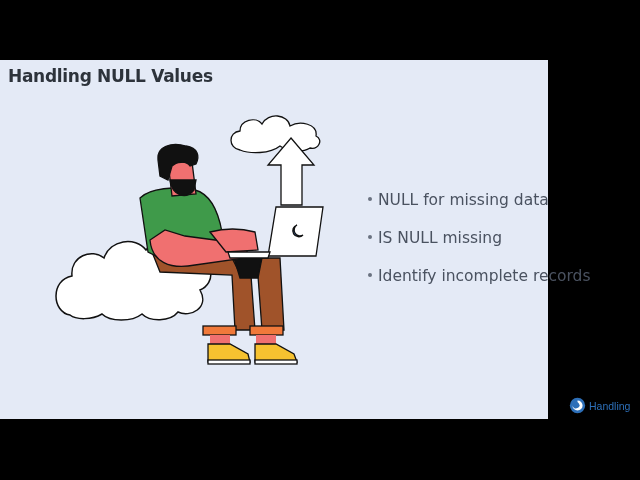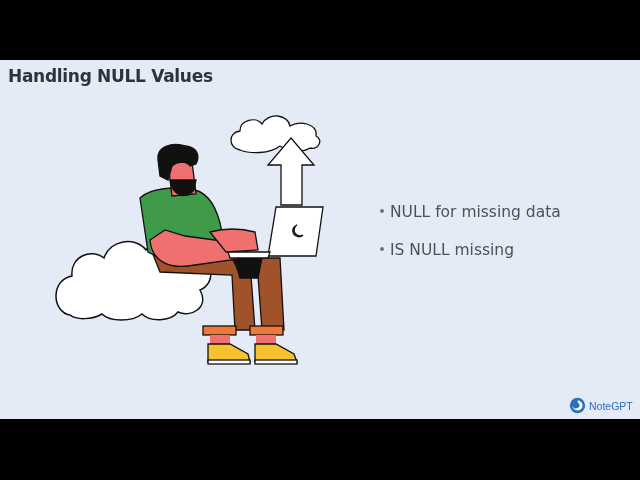--- a/index.html
+++ b/index.html
@@ -1,19 +1,19 @@
 <!DOCTYPE html>
 <html><head>
 <meta charset="utf-8">
 <style>
   html, body { margin:0; padding:0; }
   body { width:640px; height:480px; background:#000; position:relative; overflow:hidden; font-family:"DejaVu Sans", sans-serif; }
-  .slide { position:absolute; left:0; top:60px; width:640px; height:359px; background:#e4eaf6; }
+  .slide { position:absolute; left:0; top:60px; width:548px; height:359px; background:#e4eaf6; }
   .title { position:absolute; left:8px; top:6px; font-size:17px; font-weight:bold; color:#2d333b; letter-spacing:-0.3px; }
-  .bullets { position:absolute; left:368px; top:128px; margin:12px; padding:0; list-style:none; }
+  .bullets { position:absolute; left:368px; top:128px; margin:0; padding:0; list-style:none; }
   .bullets li { font-size:15.5px; color:#4a5260; height:38px; line-height:24px; white-space:nowrap; }
   .bullets li .dot { display:inline-block; width:4px; height:4px; background:#6a7280; border-radius:50%; vertical-align:middle; margin-right:6px; position:relative; top:-2px; }
   .illus { position:absolute; left:0; top:0; }
   .brand { position:absolute; left:569px; top:337px; display:flex; align-items:center; gap:3px; }
   .brand .txt { font-size:10.5px; color:#2d6fb8; font-family:"Liberation Sans", sans-serif; }
 </style>
 </head>
 <body>
 
 <div class="slide">
@@ -64,23 +64,24 @@
     <g stroke="#111" stroke-width="1.3">
       <path d="M276,207 L323,207 L316,256 L268,256 Z" fill="#fff"></path>
       <path d="M228,252 L270,252 L268,258 L230,258 Z" fill="#fff"></path>
       <path d="M297,225 a6,6 0 1,0 6,10 a4.5,4.5 0 1,1 -6,-10 Z" fill="#3b7dd8"></path>
     </g>
   </svg>
 
   <ul class="bullets">
     <li><span class="dot"></span><span>NULL for missing data</span></li>
     <li><span class="dot"></span><span>IS NULL missing</span></li>
+    <li><span class="dot"></span><span>Identify incomplete records</span></li>
   </ul>
 
   <div class="brand">
     <svg width="17" height="17" viewBox="0 0 20 20">
       <circle cx="10" cy="10" r="9" fill="#2d6fb8"></circle>
       <path d="M10,4 a6,6 0 1,1 -6,6 a4,4 0 1,0 6,-4 Z" fill="#fff"></path>
       <circle cx="10" cy="10" r="2.5" fill="#2d6fb8"></circle>
     </svg>
-    <span class="txt">NoteGPT</span>
+    <span class="txt">Handling</span>
   </div>
 </div>
 
 </body></html>

